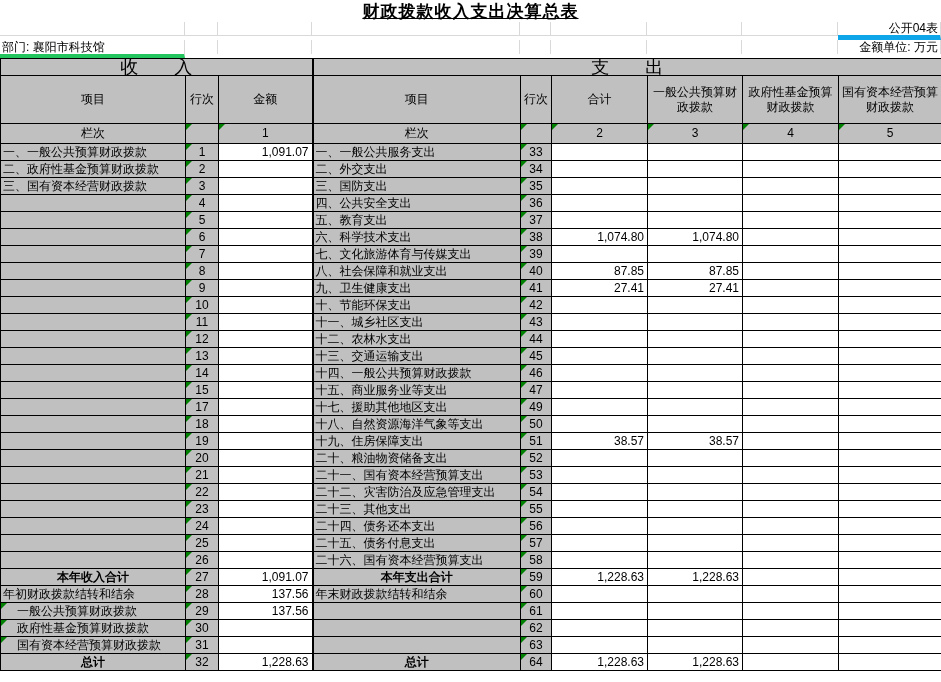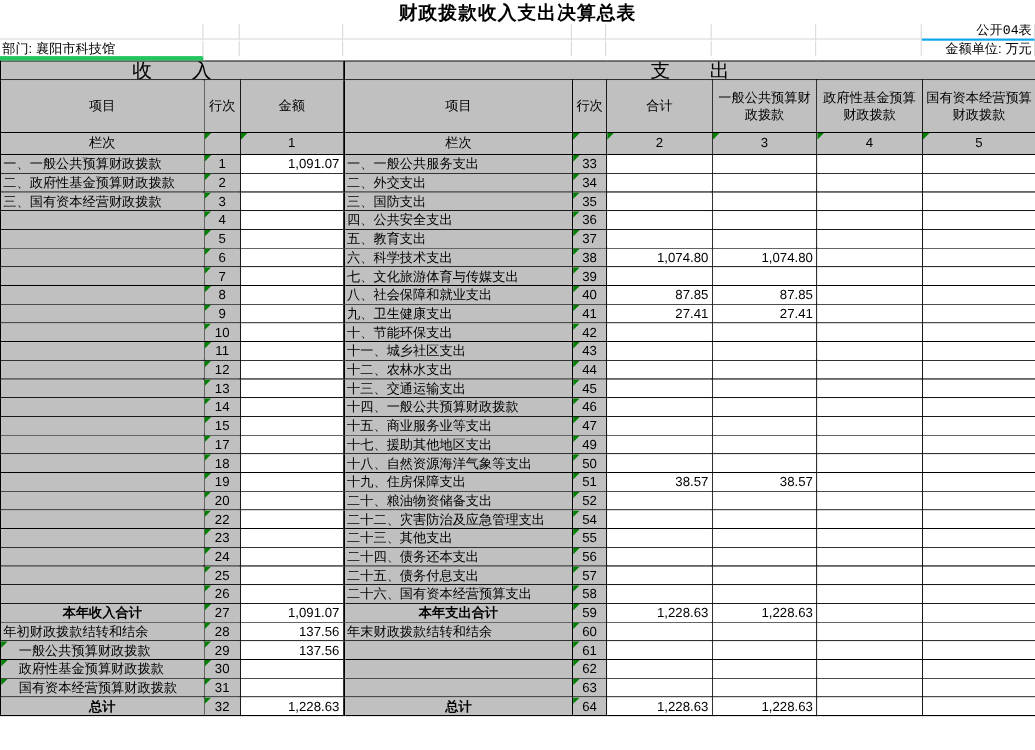--- a/index.html
+++ b/index.html
@@ -3,27 +3,27 @@
 <meta charset="utf-8">
 <style>
   html,body{margin:0;padding:0;background:#fff;}
   body{
     width:941px;height:682px;overflow:hidden;
     font-family:"Liberation Sans","DejaVu Sans",sans-serif;
     color:#000;
   }
   
   .title-row{height:22px;display:flex;align-items:center;justify-content:center;}
-  .title-row .t{font-size:17px;font-weight:bold;letter-spacing:1px;}
+  .title-row .t{font-size:17px;font-weight:bold;letter-spacing:1px;text-decoration:underline;}
   
   .meta-grid{display:grid;grid-template-columns:185px 33px 94px 208px 31px 96px 95px 96px 103px;}
   .meta-grid > div{border-right:1px solid #d9d9d9;border-bottom:1px solid #d9d9d9;overflow:hidden;white-space:nowrap;}
   .meta-a > div{height:13px;line-height:13px;}
   .meta-b > div{height:14px;line-height:14px;border-bottom:none;}
-  .meta-a .last{border-bottom:2px solid #0ea5e9;font-family:Liberation Mono, monospace;}
+  .meta-a .last{border-bottom:5px solid #0ea5e9;}
   .meta-b .first{border-bottom:4px solid #22c55e;}
   .meta-text-l{font-size:12px;padding-left:2px;}
   .meta-text-r{font-size:12px;text-align:right;padding-right:2px;}
   
   table{border-collapse:collapse;table-layout:fixed;width:941px;}
   td{
     border:1px solid #000;
     font-size:12px;line-height:15px;height:16px;
     padding:0;overflow:hidden;white-space:nowrap;
     position:relative;vertical-align:middle;
@@ -321,20 +321,31 @@
         <td class="white val"></td>
         <td class="gray item secdiv">二十、粮油物资储备支出</td>
         <td class="gray rno"><span class="tri"></span>52</td>
         <td class="white val"></td>
         <td class="white val"></td>
         <td class="white val"></td>
         <td class="white val"></td>
       </tr>
       <tr>
         <td class="gray item"></td>
+        <td class="gray rno"><span class="tri"></span>21</td>
+        <td class="white val"></td>
+        <td class="gray item secdiv">二十一、国有资本经营预算支出</td>
+        <td class="gray rno"><span class="tri"></span>53</td>
+        <td class="white val"></td>
+        <td class="white val"></td>
+        <td class="white val"></td>
+        <td class="white val"></td>
+      </tr>
+      <tr>
+        <td class="gray item"></td>
         <td class="gray rno"><span class="tri"></span>22</td>
         <td class="white val"></td>
         <td class="gray item secdiv">二十二、灾害防治及应急管理支出</td>
         <td class="gray rno"><span class="tri"></span>54</td>
         <td class="white val"></td>
         <td class="white val"></td>
         <td class="white val"></td>
         <td class="white val"></td>
       </tr>
       <tr>

